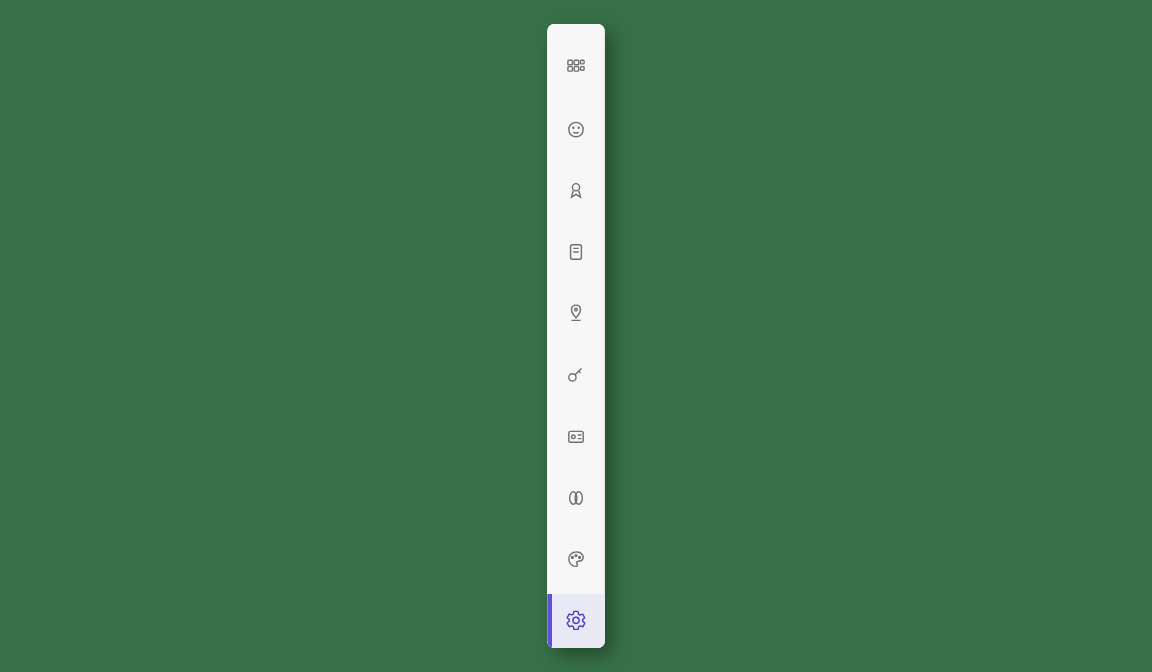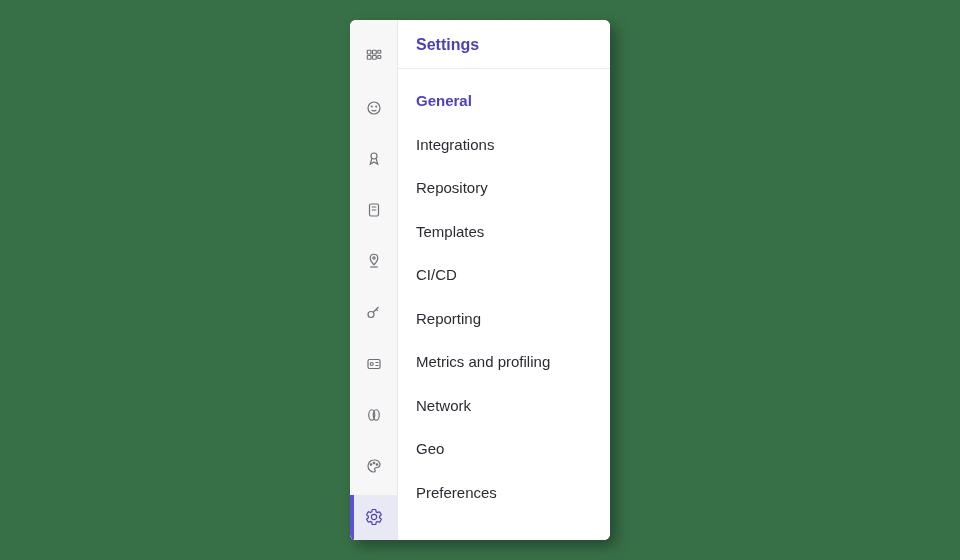--- a/index.html
+++ b/index.html
@@ -154,29 +154,14 @@
           <circle cx="16" cy="10" r="1" fill="currentColor"></circle>
       </svg>
     </div>
     <div class="ibtn active">
       <svg viewBox="0 0 24 24" fill="currentColor" stroke="none">
         <path d="M19.4 13a7.5 7.5 0 0 0 .1-1 7.5 7.5 0 0 0-.1-1l2.1-1.6a.5.5 0 0 0 .1-.6l-2-3.5a.5.5 0 0 0-.6-.2l-2.5 1a7.3 7.3 0 0 0-1.7-1l-.4-2.6A.5.5 0 0 0 14 2h-4a.5.5 0 0 0-.5.4l-.4 2.6a7.3 7.3 0 0 0-1.7 1l-2.5-1a.5.5 0 0 0-.6.2l-2 3.5a.5.5 0 0 0 .1.6L4.5 11a7.5 7.5 0 0 0-.1 1 7.5 7.5 0 0 0 .1 1l-2.1 1.6a.5.5 0 0 0-.1.6l2 3.5a.5.5 0 0 0 .6.2l2.5-1a7.3 7.3 0 0 0 1.7 1l.4 2.6A.5.5 0 0 0 10 22h4a.5.5 0 0 0 .5-.4l.4-2.6a7.3 7.3 0 0 0 1.7-1l2.5 1a.5.5 0 0 0 .6-.2l2-3.5a.5.5 0 0 0-.1-.6zM12 15.5A3.5 3.5 0 1 1 15.5 12 3.5 3.5 0 0 1 12 15.5z"></path>
       </svg>
     </div>
   </div>
 
-  <div class="flyout">
-    <div class="flyout-header">Settings</div>
-    <div class="flyout-list">
-      <div class="flyout-item active">General</div>
-      <div class="flyout-item">Integrations</div>
-      <div class="flyout-item">Repository</div>
-      <div class="flyout-item">Templates</div>
-      <div class="flyout-item">CI/CD</div>
-      <div class="flyout-item">Reporting</div>
-      <div class="flyout-item">Metrics and profiling</div>
-      <div class="flyout-item">Network</div>
-      <div class="flyout-item">Geo</div>
-      <div class="flyout-item">Preferences</div>
-    </div>
-  </div>
 
 </div>
 
 </body></html>

